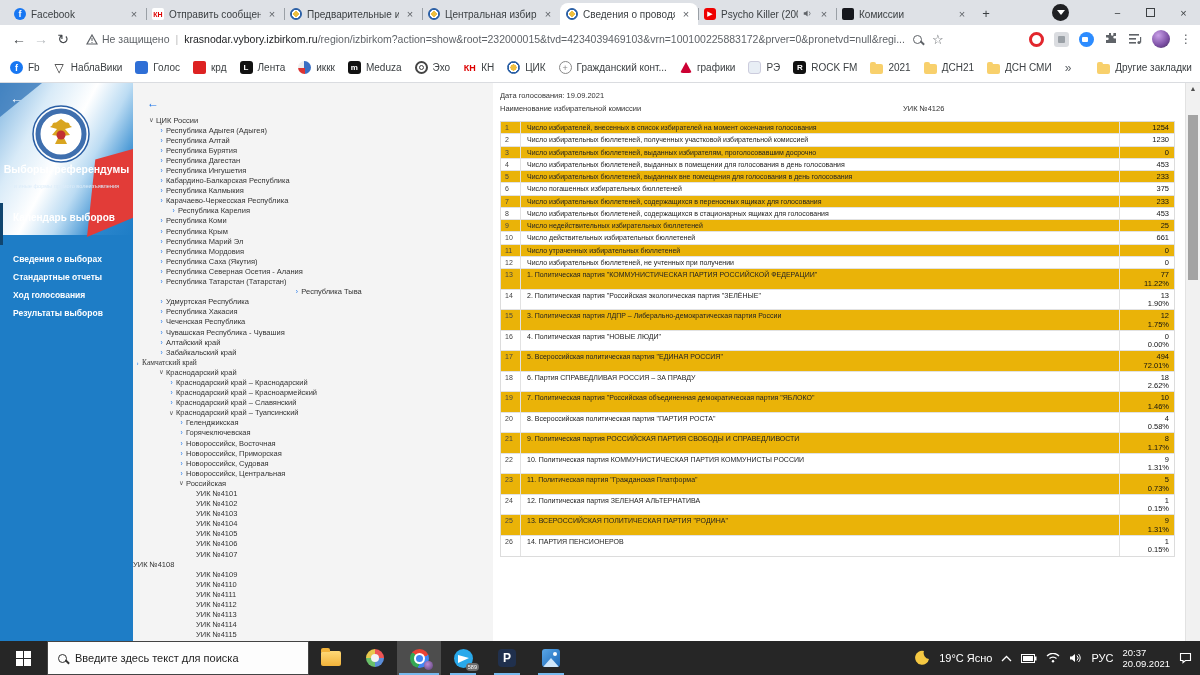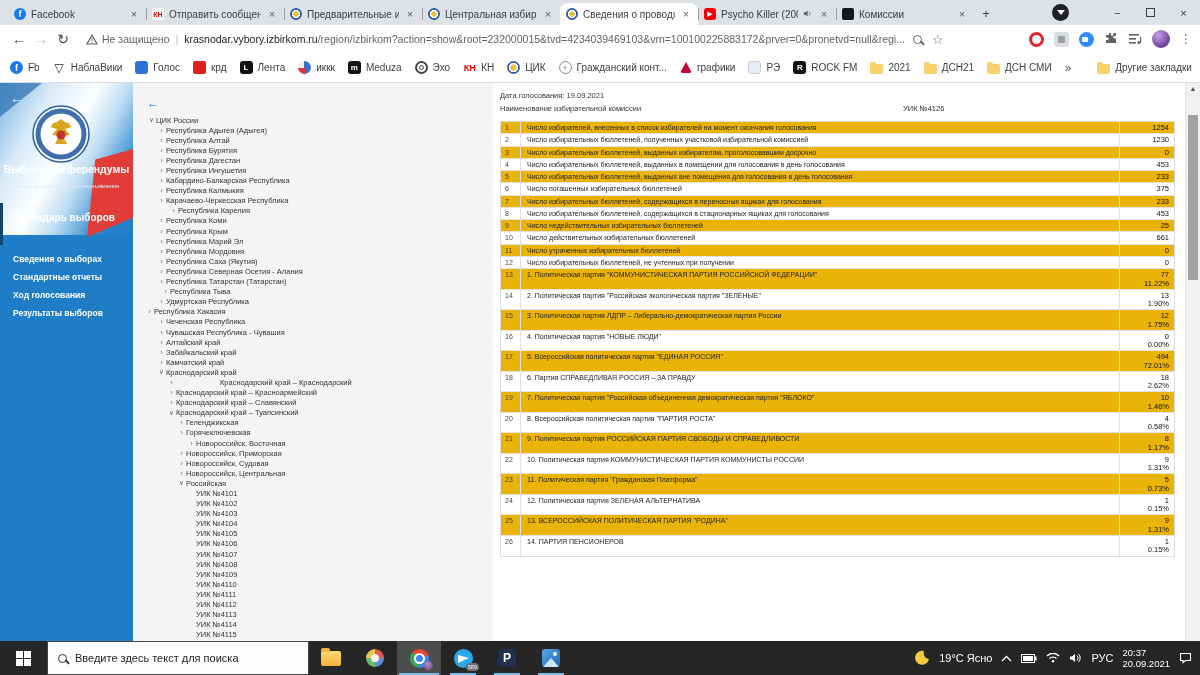--- a/index.html
+++ b/index.html
@@ -429,57 +429,57 @@
           <span>Республика Саха (Якутия)</span>
         </div>
         <div class="tree-row" style="padding-left: 24px;">
           <span class="chev">›</span>
           <span>Республика Северная Осетия - Алания</span>
         </div>
         <div class="tree-row" style="padding-left: 24px;">
           <span class="chev">›</span>
           <span>Республика Татарстан (Татарстан)</span>
         </div>
-        <div class="tree-row" style="padding-left: 28px;">
+        <div class="tree-row" style="padding-left: 28px; justify-content: center;">
           <span class="chev">›</span>
           <span>Республика Тыва</span>
         </div>
         <div class="tree-row" style="padding-left: 24px;">
           <span class="chev">›</span>
           <span>Удмуртская Республика</span>
         </div>
-        <div class="tree-row" style="padding-left: 12px;">
+        <div class="tree-row" style="padding-left: 24px;">
           <span class="chev">›</span>
           <span>Республика Хакасия</span>
         </div>
         <div class="tree-row" style="padding-left: 24px;">
           <span class="chev">›</span>
           <span>Чеченская Республика</span>
         </div>
         <div class="tree-row" style="padding-left: 24px;">
           <span class="chev">›</span>
           <span>Чувашская Республика - Чувашия</span>
         </div>
         <div class="tree-row" style="padding-left: 24px;">
           <span class="chev">›</span>
           <span>Алтайский край</span>
         </div>
         <div class="tree-row" style="padding-left: 24px;">
           <span class="chev">›</span>
           <span>Забайкальский край</span>
         </div>
-        <div class="tree-row" style="padding-left: 24px;">
+        <div class="tree-row" style=" font-family: Liberation Serif, serif;">
           <span class="chev">›</span>
           <span>Камчатский край</span>
         </div>
         <div class="tree-row" style="padding-left: 24px;">
           <span class="chev open">∨</span>
           <span>Краснодарский край</span>
         </div>
-        <div class="tree-row" style="padding-left: 34px; gap: 44px;">
+        <div class="tree-row" style="padding-left: 34px;">
           <span class="chev">›</span>
           <span>Краснодарский край – Краснодарский</span>
         </div>
         <div class="tree-row" style="padding-left: 34px;">
           <span class="chev">›</span>
           <span>Краснодарский край – Красноармейский</span>
         </div>
         <div class="tree-row" style="padding-left: 34px;">
           <span class="chev">›</span>
           <span>Краснодарский край – Славянский</span>
@@ -489,21 +489,21 @@
           <span>Краснодарский край – Туапсинский</span>
         </div>
         <div class="tree-row" style="padding-left: 44px;">
           <span class="chev">›</span>
           <span>Геленджикская</span>
         </div>
         <div class="tree-row" style="padding-left: 44px;">
           <span class="chev">›</span>
           <span>Горячеключевская</span>
         </div>
-        <div class="tree-row" style="padding-left: 44px; margin-left: 10px;">
+        <div class="tree-row" style="padding-left: 44px;">
           <span class="chev">›</span>
           <span>Новороссийск, Восточная</span>
         </div>
         <div class="tree-row" style="padding-left: 44px;">
           <span class="chev">›</span>
           <span>Новороссийск, Приморская</span>
         </div>
         <div class="tree-row" style="padding-left: 44px;">
           <span class="chev">›</span>
           <span>Новороссийск, Судовая</span>
@@ -530,21 +530,21 @@
         </div>
         <div class="tree-row" style="padding-left: 63px;">
           <span>УИК №4105</span>
         </div>
         <div class="tree-row" style="padding-left: 63px;">
           <span>УИК №4106</span>
         </div>
         <div class="tree-row" style="padding-left: 63px;">
           <span>УИК №4107</span>
         </div>
-        <div class="tree-row" style="padding-left: 63px;">
+        <div class="tree-row" style="">
           <span>УИК №4108</span>
         </div>
         <div class="tree-row" style="padding-left: 63px;">
           <span>УИК №4109</span>
         </div>
         <div class="tree-row" style="padding-left: 63px;">
           <span>УИК №4110</span>
         </div>
         <div class="tree-row" style="padding-left: 63px;">
           <span>УИК №4111</span>

